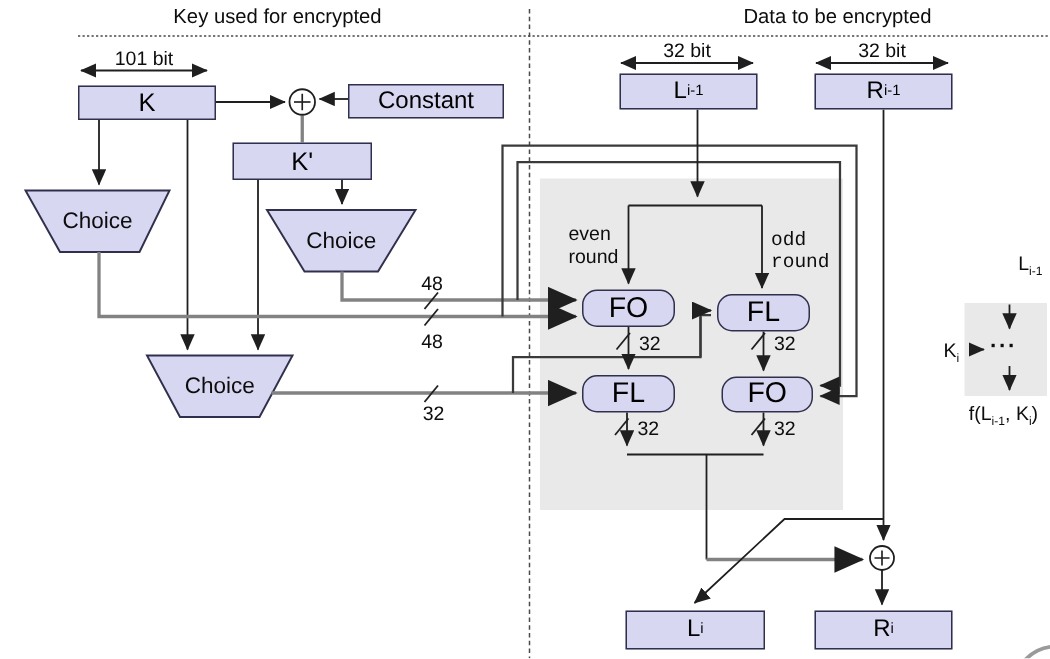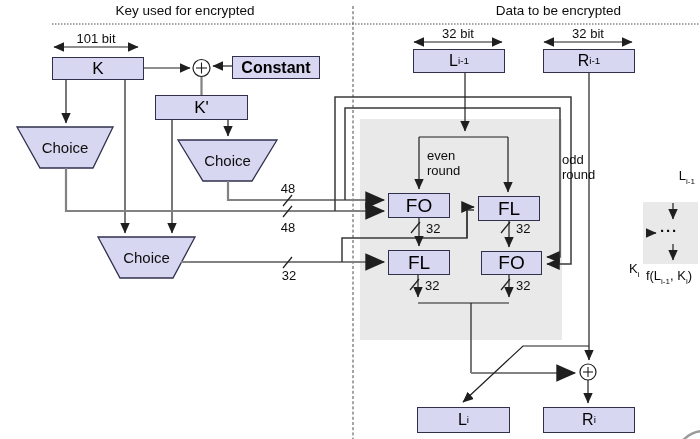--- a/index.html
+++ b/index.html
@@ -3,24 +3,24 @@
 <meta charset="utf-8">
 <style>
   html,body{margin:0;padding:0;background:#fff;}
   .stage{position:relative;width:700px;height:439px;background:#ffffff;
          font-family:"Liberation Sans",sans-serif;overflow:hidden;color:#0d0d0d;}
   .stage svg{position:absolute;left:0;top:0;}
   .box{position:absolute;display:flex;align-items:center;justify-content:center;
        background:#d7d7f2;border:1.4px solid #30304d;box-sizing:border-box;color:#000;}
   .lbl{position:absolute;white-space:nowrap;}
   .ctr{display:flex;align-items:center;justify-content:center;text-align:center;white-space:normal;}
-  .wrap{white-space:normal;line-height:1.18;margin-left:48px;}
+  .wrap{white-space:normal;line-height:1.18;}
   sub{font-size:0.62em;line-height:0;}
   .fs13{font-size:13px;} .fs14{font-size:13.5px;} .fs15{font-size:15px;}
-  .fs16{font-size:16px;} .fs17{font-size:17px;} .fs19{font-size:19px;}
+  .fs16{font-size:16px;} .fs17{font-size:17px;} .fs19{font-size:19px;border-radius:10px;}
   .dots{font-size:15px;font-weight:bold;letter-spacing:1px;}
 </style>
 </head>
 <body>
 
 <div class="stage">
 
   <svg width="700" height="439" viewBox="0 0 700 439">
     <defs>
       <marker id="ab" markerWidth="10" markerHeight="9" refX="8.5" refY="4" orient="auto-start-reverse">
@@ -102,21 +102,21 @@
   <div class="lbl fs14" style="left:85px;top:3px;width:200px;text-align:center;">Key used for encrypted</div>
   <div class="lbl fs14" style="left:421px;top:3px;width:200px;text-align:right;">Data to be encrypted</div>
 
   <div class="lbl fs13" style="left:66px;top:31px;width:60px;text-align:center;">101 bit</div>
   <div class="lbl fs13" style="left:428px;top:26px;width:60px;text-align:center;">32 bit</div>
   <div class="lbl fs13" style="left:558px;top:26px;width:60px;text-align:center;">32 bit</div>
 
   <div class="box fs17" style="left:52px;top:57px;width:92px;height:23px;">
       <span>K</span>
     </div>
-  <div class="box fs16" style="left:232px;top:56px;width:88px;height:23px;font-weight:bold;">
+  <div class="box fs16" style="left:232px;top:56px;width:104px;height:23px;">
       <span>Constant</span>
     </div>
   <div class="box fs17" style="left:155px;top:95px;width:93px;height:25px;">
       <span>K'</span>
     </div>
 
   <div class="lbl ctr fs15" style="left:17px;top:127px;width:96px;height:41px;">Choice</div>
   <div class="lbl ctr fs15" style="left:178px;top:140px;width:99px;height:41px;">Choice</div>
   <div class="lbl ctr fs15" style="left:98px;top:237px;width:97px;height:41px;">Choice</div>
 
@@ -127,21 +127,21 @@
   <div class="box fs16" style="left:413px;top:49px;width:92px;height:24px;">
       <span>L</span>
       <sub>i-1</sub>
     </div>
   <div class="box fs16" style="left:543px;top:49px;width:92px;height:24px;">
       <span>R</span>
       <sub>i-1</sub>
     </div>
 
   <div class="lbl wrap fs13" style="left:379px;top:148px;width:44px;">even round</div>
-  <div class="lbl wrap fs13" style="left:514px;top:152px;width:48px;">odd round</div>
+  <div class="lbl wrap fs13" style="left:514px;top:152px;width:48px;font-family:Liberation Mono, monospace;">odd round</div>
 
   <div class="box fs19" style="left:388px;top:193px;width:62px;height:25px;">
       <span>FO</span>
     </div>
   <div class="box fs19" style="left:478px;top:196px;width:62px;height:25px;">
       <span>FL</span>
     </div>
   <div class="box fs19" style="left:388px;top:250px;width:62px;height:25px;">
       <span>FL</span>
     </div>
@@ -157,17 +157,17 @@
   <div class="box fs16" style="left:417px;top:407px;width:93px;height:26px;">
       <span>L</span>
       <sub>i</sub>
     </div>
   <div class="box fs16" style="left:543px;top:407px;width:92px;height:26px;">
       <span>R</span>
       <sub>i</sub>
     </div>
 
   <div class="lbl fs13" style="left:655px;top:168px;width:40px;text-align:right;"><span>L</span><sub>i-1</sub></div>
-  <div class="lbl fs13" style="left:629px;top:226px;width:20px;text-align:left;margin-top:35px;"><span>K</span><sub>i</sub></div>
+  <div class="lbl fs13" style="left:629px;top:226px;width:20px;text-align:left;"><span>K</span><sub>i</sub></div>
   <div class="lbl dots" style="left:660px;top:222px;">···</div>
   <div class="lbl fs13" style="left:628px;top:268px;width:82px;text-align:center;"><span>f(L</span><sub>i-1</sub><span>, K</span><sub>i</sub><span>)</span></div>
 
 </div>
 
 </body></html>

